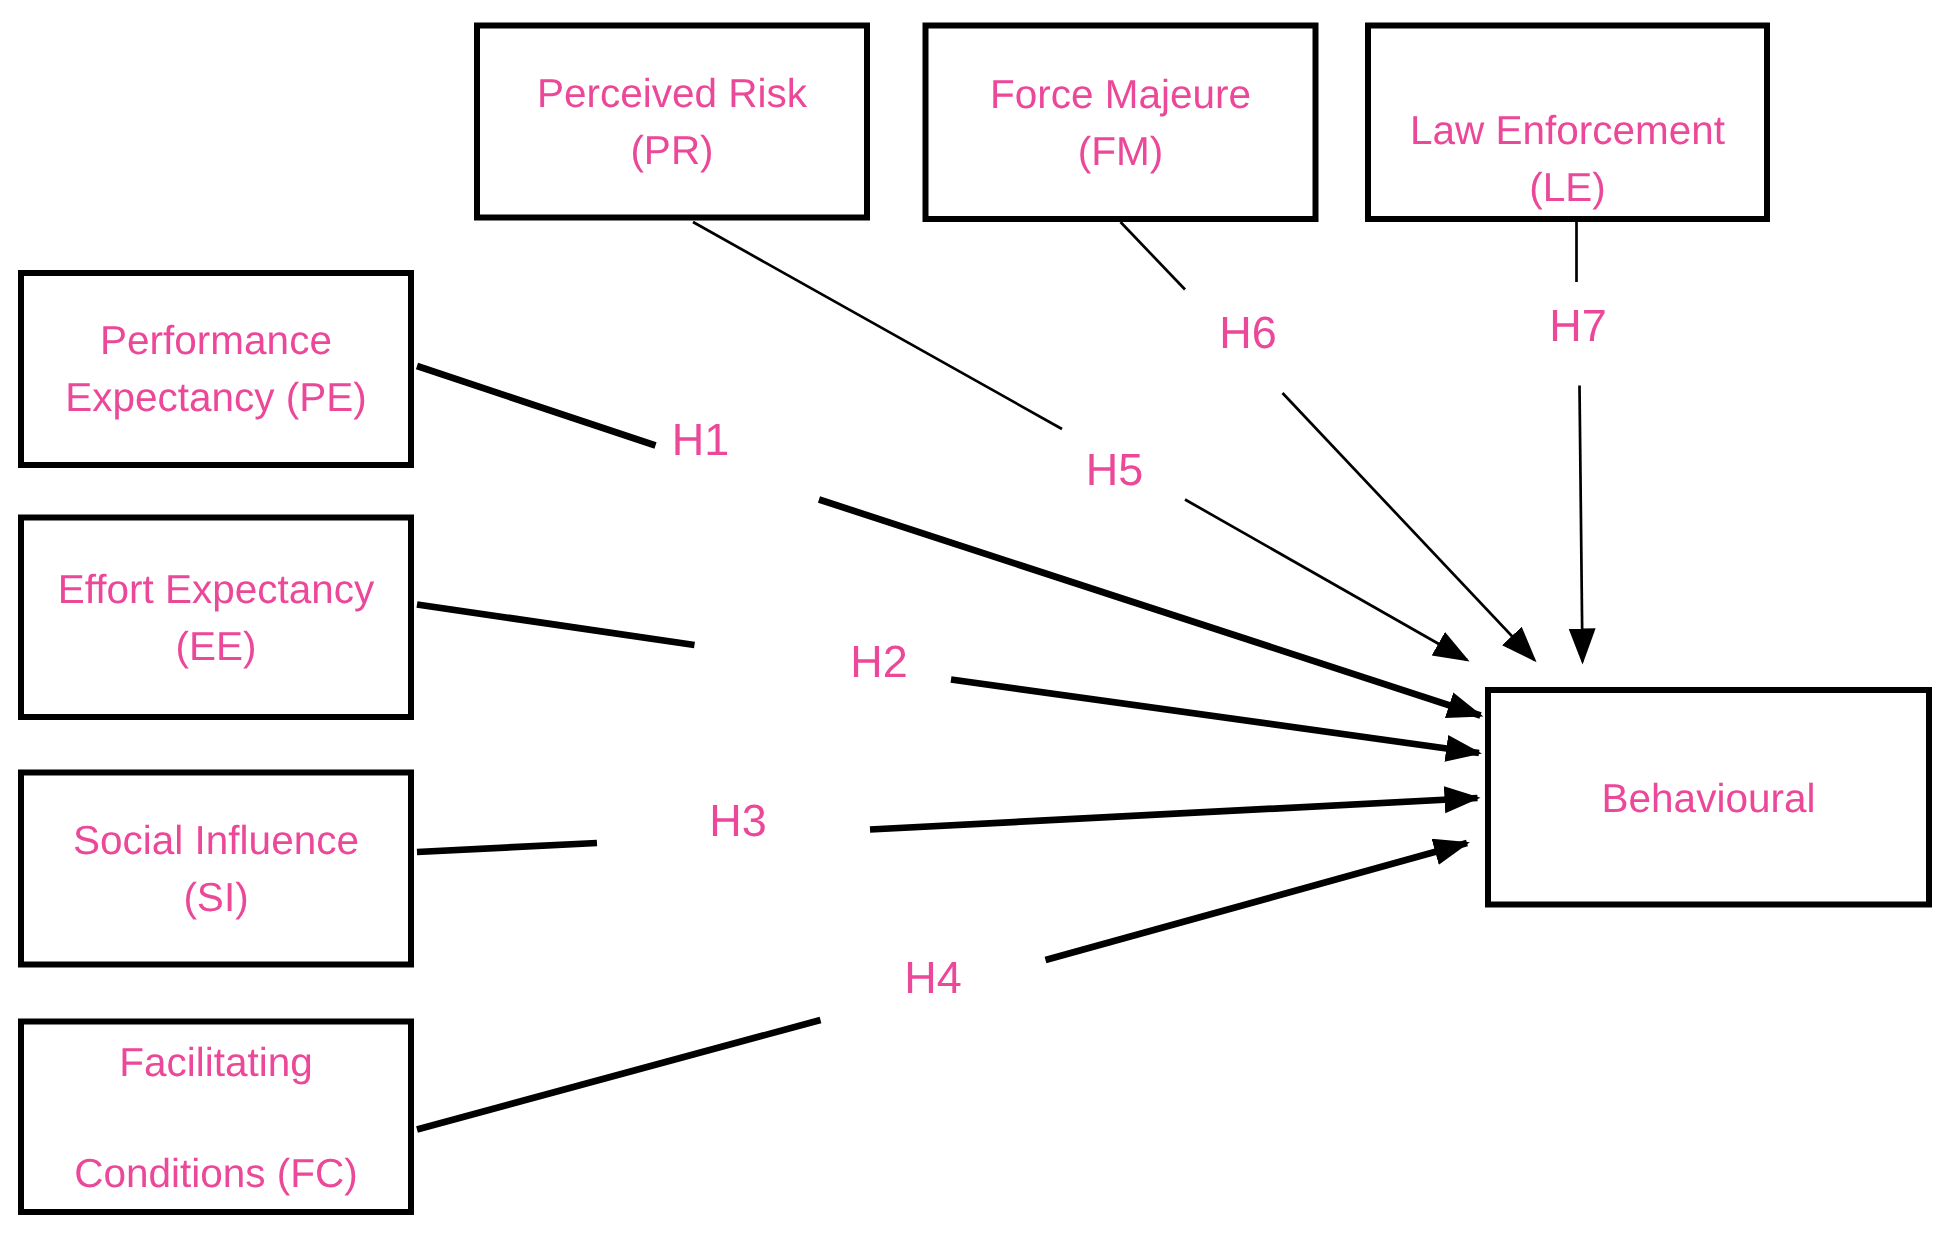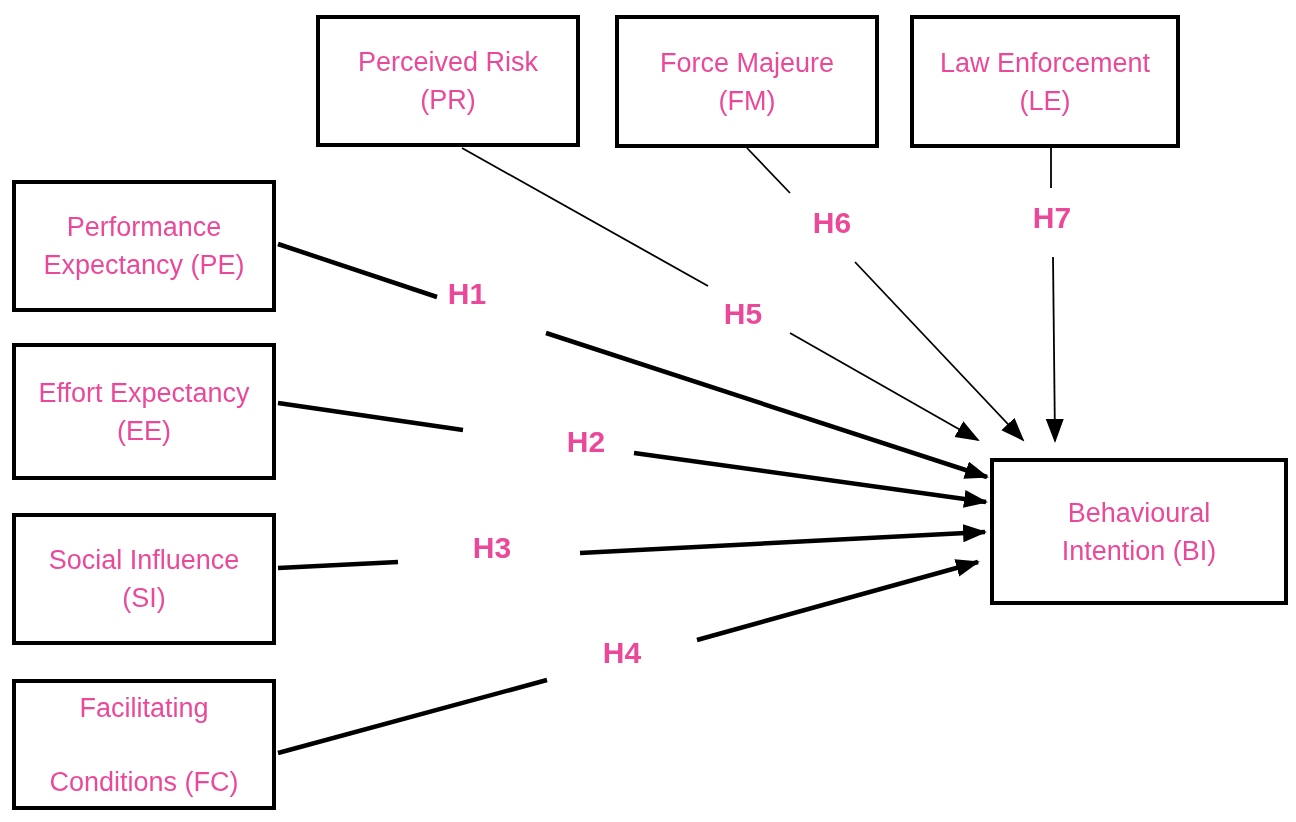--- a/index.html
+++ b/index.html
@@ -41,21 +41,20 @@
     text-align: center;
     font-size: 27px;
     line-height: 38px;
   }
   .hlabel {
     position: absolute;
     transform: translate(-50%, -50%);
     font-size: 30px;
     line-height: 30px;
     white-space: nowrap;
-    font-weight: bold;
   }
 </style>
 </head>
 <body>
 
 <div class="canvas">
 
   <svg class="arrows-layer" viewBox="0 0 1296 822" xmlns="http://www.w3.org/2000/svg">
     <defs>
       <marker id="ah" markerUnits="userSpaceOnUse" markerWidth="26" markerHeight="20" refX="22" refY="9" orient="auto">
@@ -102,21 +101,21 @@
   <div class="node" style="left:316px; top:15px; width:264px; height:132px;">
     <span>Perceived Risk</span>
     <span>(PR)</span>
   </div>
 
   <div class="node" style="left:615px; top:15px; width:264px; height:133px;">
     <span>Force Majeure</span>
     <span>(FM)</span>
   </div>
 
-  <div class="node" style="left:910px; top:15px; width:270px; height:133px;">
+  <div class="node" style="left:910px; top:15px; width:270px; height:133px;justify-content:flex-end;">
     <span>Law Enforcement</span>
     <span>(LE)</span>
   </div>
 
   <div class="node" style="left:12px; top:180px; width:264px; height:132px;">
     <span>Performance</span>
     <span>Expectancy (PE)</span>
   </div>
 
   <div class="node" style="left:12px; top:343px; width:264px; height:137px;justify-content:center;">
@@ -129,21 +128,20 @@
     <span>(SI)</span>
   </div>
 
   <div class="node" style="left:12px; top:679px; width:264px; height:131px;gap:36px;">
     <span>Facilitating</span>
     <span>Conditions (FC)</span>
   </div>
 
   <div class="node" style="left:990px; top:458px; width:298px; height:147px;">
     <span>Behavioural</span>
-    <span>Intention (BI)</span>
   </div>
 
   <div class="hlabel" style="left:467px; top:294px;">H1</div>
   <div class="hlabel" style="left:574px; top:442px;margin-left:12px;">H2</div>
   <div class="hlabel" style="left:492px; top:548px;">H3</div>
   <div class="hlabel" style="left:622px; top:653px;">H4</div>
   <div class="hlabel" style="left:743px; top:314px;">H5</div>
   <div class="hlabel" style="left:832px; top:223px;">H6</div>
   <div class="hlabel" style="left:1052px; top:218px;">H7</div>
 

